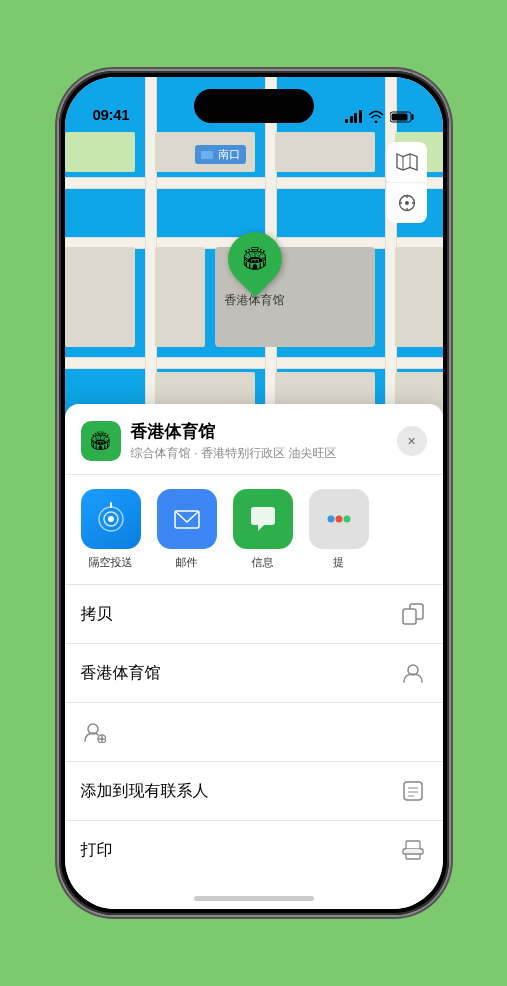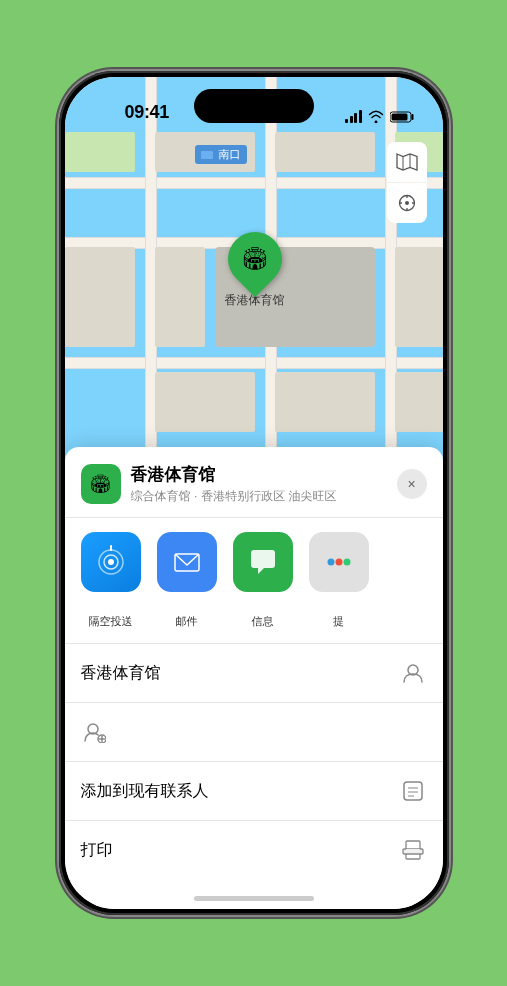--- a/index.html
+++ b/index.html
@@ -56,24 +56,23 @@
       height: 54px;
       display: flex;
       align-items: flex-end;
       padding: 0 28px 8px;
       justify-content: space-between;
       z-index: 99;
       color: #000;
     }
 
     .status-time {
-      font-size: 18px;
+      font-size: 15px;
       font-weight: 600;
       letter-spacing: -0.3px;
-      margin-left: 32px;
     }
 
     .status-icons {
       display: flex;
       align-items: center;
       gap: 6px;
     }
 
     .signal-bars {
       display: flex;
@@ -86,22 +85,23 @@
       border-radius: 1px;
     }
 
     
     .map-area {
       position: absolute;
       top: 0;
       left: 0;
       right: 0;
       height: 420px;
-      background: #7dd3fc;
+      background: #0ea5e9;
       overflow: hidden;
+      font-family: Liberation Serif, serif;
     }
 
     
     .map-controls {
       position: absolute;
       top: 65px;
       right: 16px;
       display: flex;
       flex-direction: column;
       gap: 1px;
@@ -293,21 +293,20 @@
     }
 
     .share-icon.more {
       background: #e0e0e0;
     }
 
     .share-label {
       font-size: 11px;
       color: #333;
       text-align: center;
-      margin-top: 16px;
     }
 
     
     .action-list {
       padding: 0;
     }
 
     .action-item {
       display: flex;
       align-items: center;
@@ -521,20 +520,29 @@
               <circle cx="21" cy="10" r="3.5" fill="#2ecc71"></circle>
             </svg>
           </div>
           <span class="share-label">提</span>
         </div>
 
       </div>
 
       <div class="action-list">
 
+        <div class="action-item">
+          <span class="action-label">拷贝</span>
+          <div class="action-icon">
+            <svg width="22" height="22" viewBox="0 0 22 22">
+              <rect x="8" y="1" width="13" height="15" rx="2" stroke="#888" stroke-width="1.5" fill="none"></rect>
+              <rect x="1" y="6" width="13" height="15" rx="2" stroke="#888" stroke-width="1.5" fill="white"></rect>
+            </svg>
+          </div>
+        </div>
 
         <div class="action-item">
           <span class="action-label">香港体育馆</span>
           <div class="action-icon">
             <svg width="22" height="22" viewBox="0 0 22 22">
               <circle cx="11" cy="8" r="5" stroke="#888" stroke-width="1.5" fill="none"></circle>
               <path d="M2 20 C2 15 5.5 12 11 12 C16.5 12 20 15 20 20" stroke="#888" stroke-width="1.5" fill="none" stroke-linecap="round"></path>
             </svg>
           </div>
         </div>

